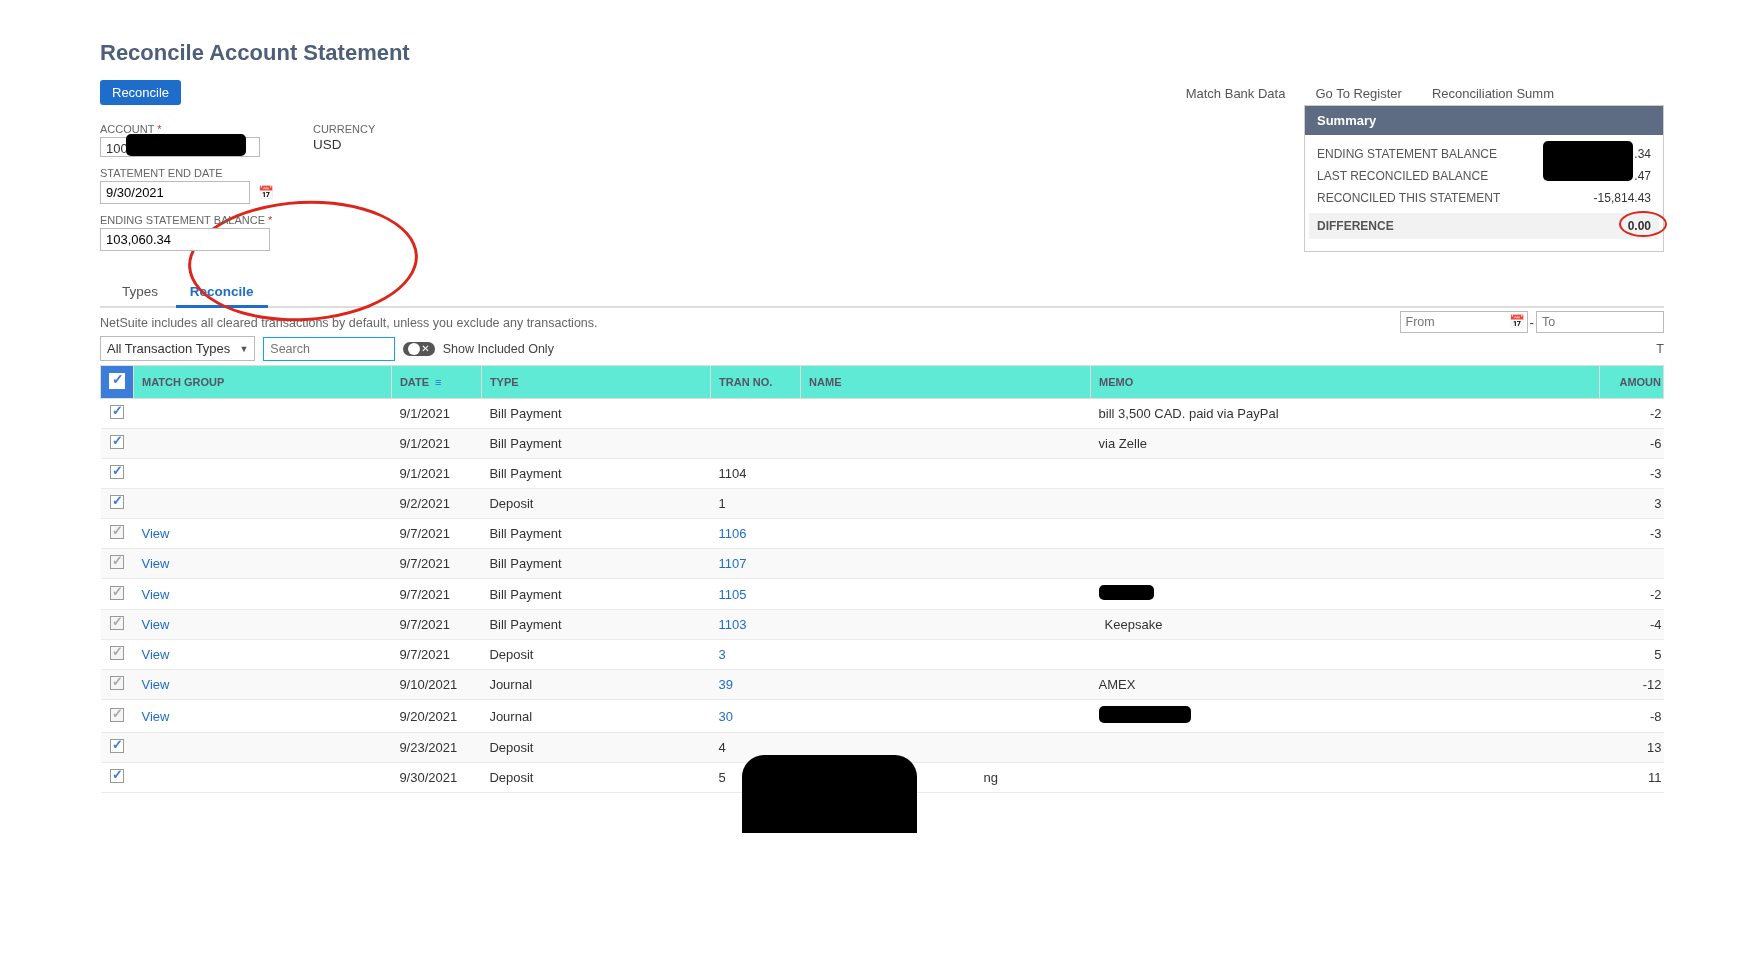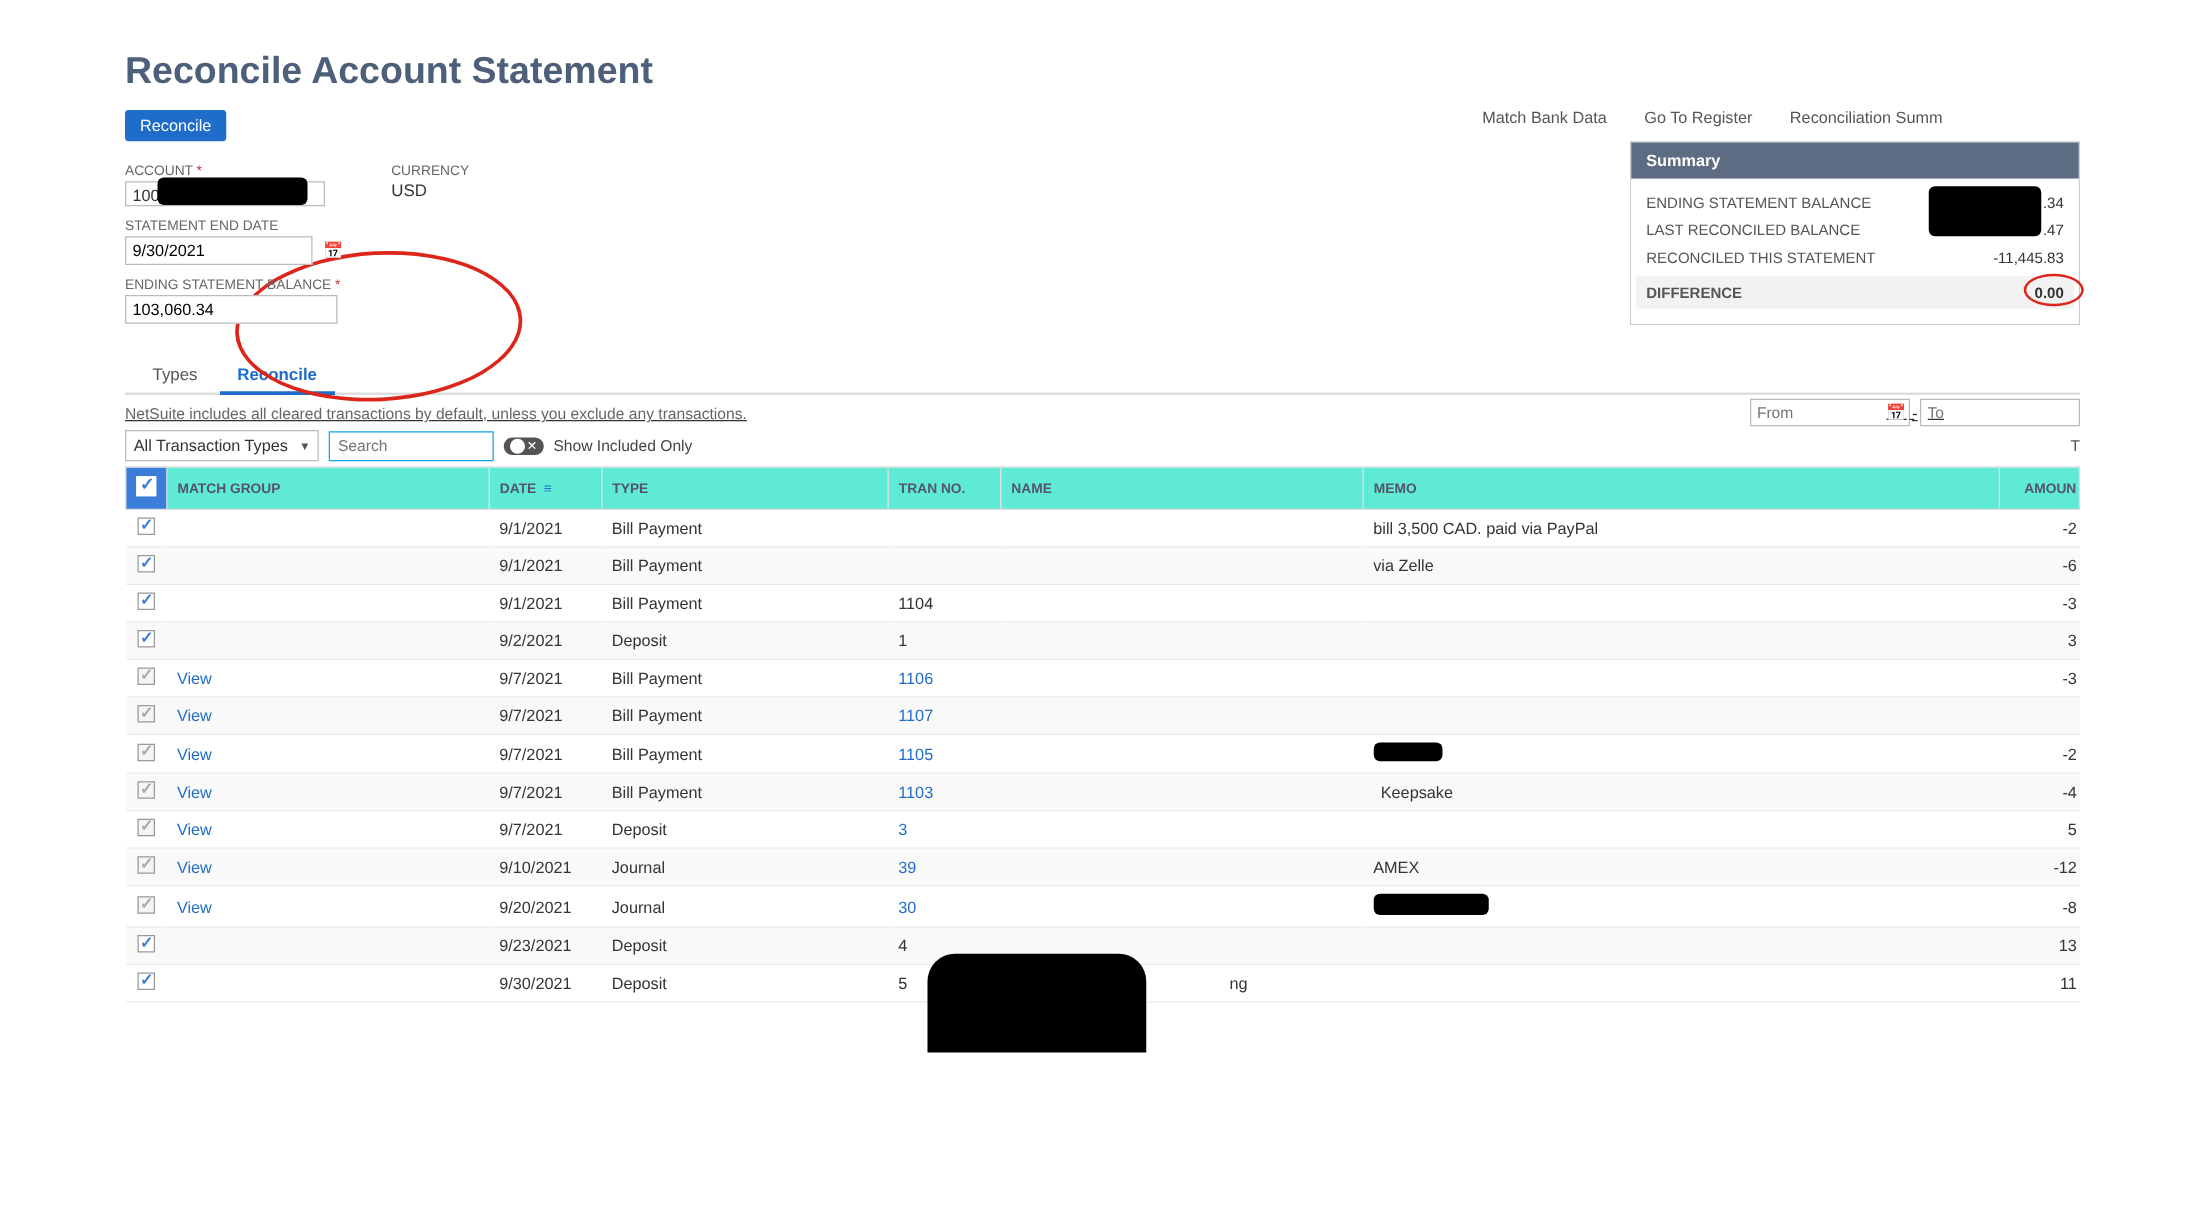--- a/index.html
+++ b/index.html
@@ -6,21 +6,21 @@
   body {
     margin: 0;
     font-family: -apple-system, BlinkMacSystemFont, "Segoe UI", Arial, sans-serif;
     font-size: 13.5px;
     color: #333;
     background: #fff;
     padding: 40px 100px 40px 100px;
   }
   .page-title {
     color: #4d5f79;
-    font-size: 30px;
+    font-size: 22px;
     font-weight: 600;
     margin: 0 0 14px 0;
   }
   .top-links {
     position: absolute;
     right: 110px;
     top: 46px;
     display: flex;
     gap: 30px;
     font-size: 13px;
@@ -129,21 +129,21 @@
   .mid-redacted { width: 55px; height: 15px; }
   .wide-redacted { width: 92px; height: 17px; }
   .summary-redacted { width: 90px; height: 40px; position: absolute; right: 30px; top: 6px; }
   .container { position: relative; }
   .thead-chk {
     display: inline-block; width: 16px; height: 16px; background: #fff; border: 1px solid #fff;
     position: relative;
   }
   .thead-chk::after { content: "✓"; position: absolute; left: 2px; top: -3px; color:#3b7dd8; font-size: 14px; font-weight: 700; }
   .upper-row { display: flex; align-items: flex-start; }
-  .filter-row-wrap { display: flex; align-items: center; justify-content: space-between; text-decoration: underline; }
+  .filter-row-wrap { display: flex; align-items: center; justify-content: space-between; }
 </style>
 </head>
 <body>
 
 <div class="container">
 
   <div class="top-links">
     <span>Match Bank Data</span>
     <span>Go To Register</span>
     <span>Reconciliation Summ</span>
@@ -190,21 +190,21 @@
         <div class="sum-row">
           <span class="sum-label">ENDING STATEMENT BALANCE</span>
           <span>.34</span>
         </div>
         <div class="sum-row">
           <span class="sum-label">LAST RECONCILED BALANCE</span>
           <span>.47</span>
         </div>
         <div class="sum-row">
           <span class="sum-label">RECONCILED THIS STATEMENT</span>
-          <span>-11,445.83</span>
+          <span>-15,814.43</span>
         </div>
         <div class="sum-row diff-row" style="position:relative;">
           <span class="sum-label">DIFFERENCE</span>
           <span>0.00</span>
           <span class="circle-red-2" style="right:-8px; top:-2px;"></span>
         </div>
       </div>
     </div>
   </div>
 

